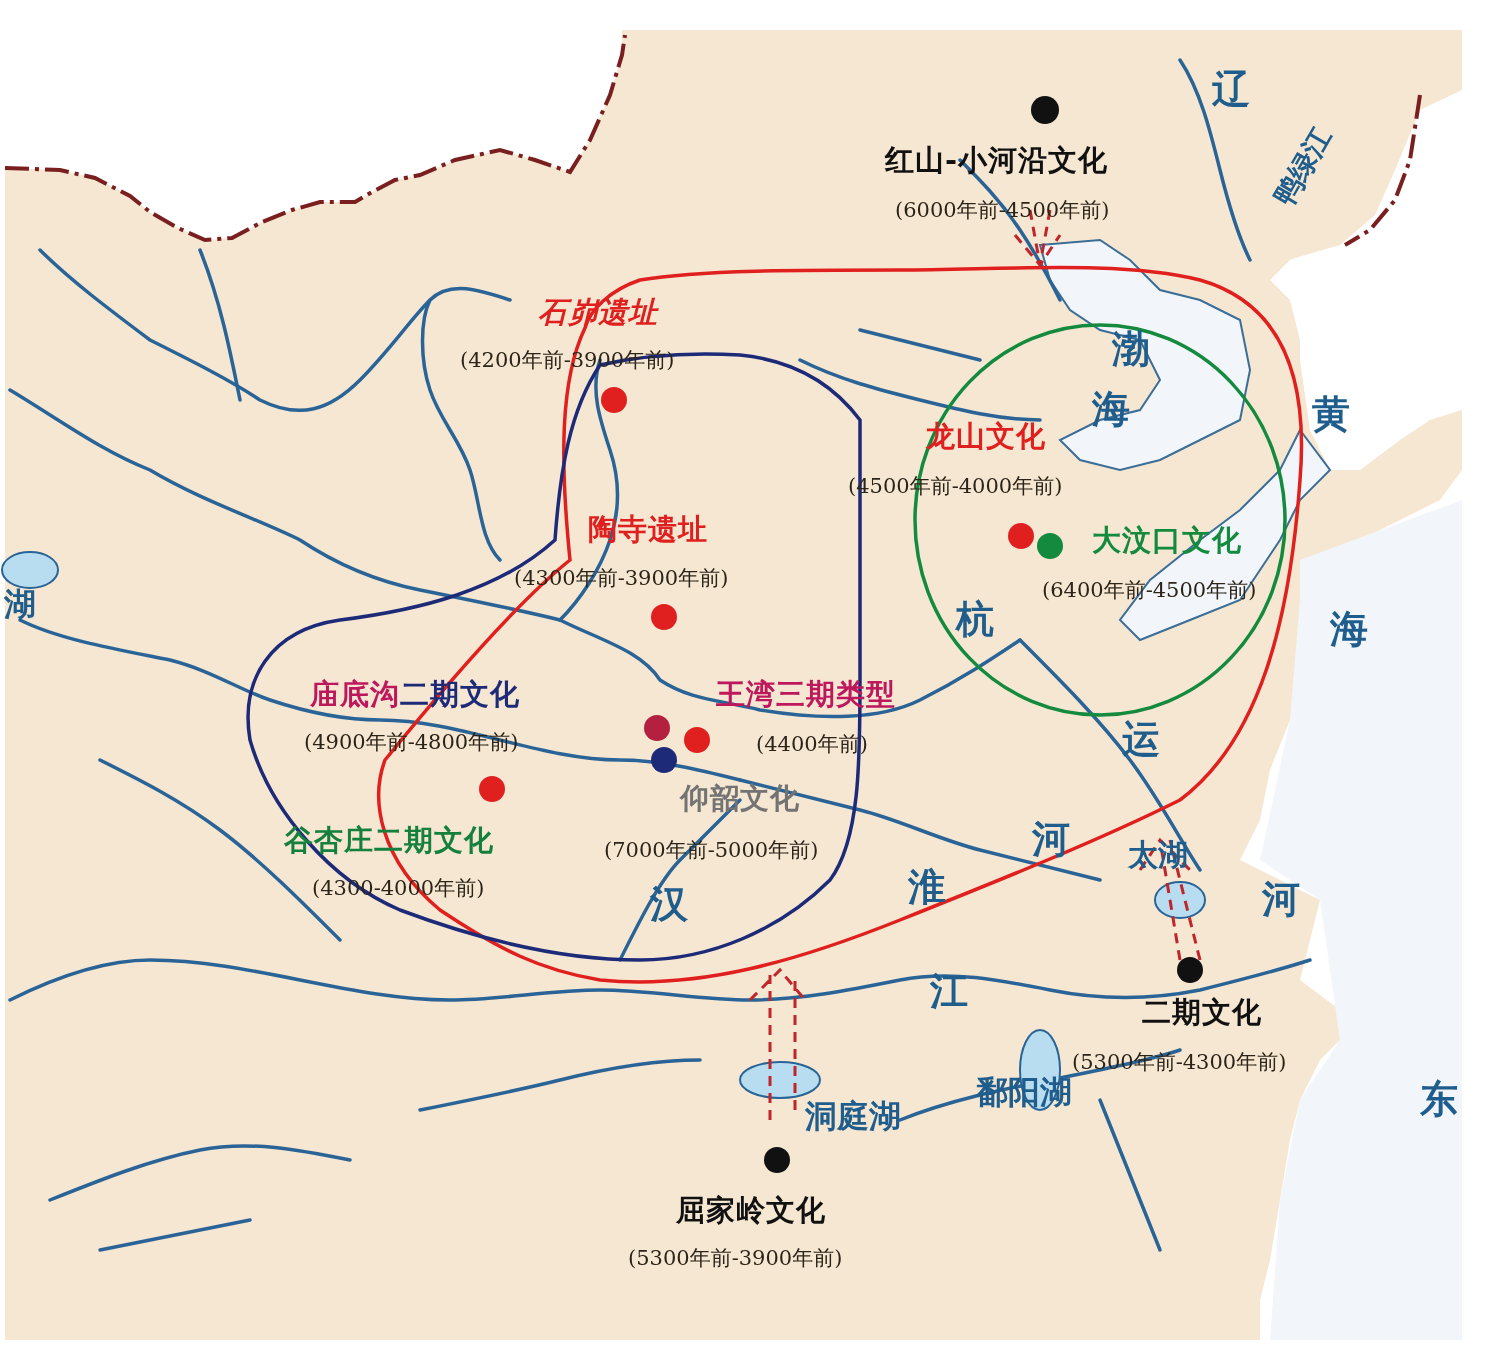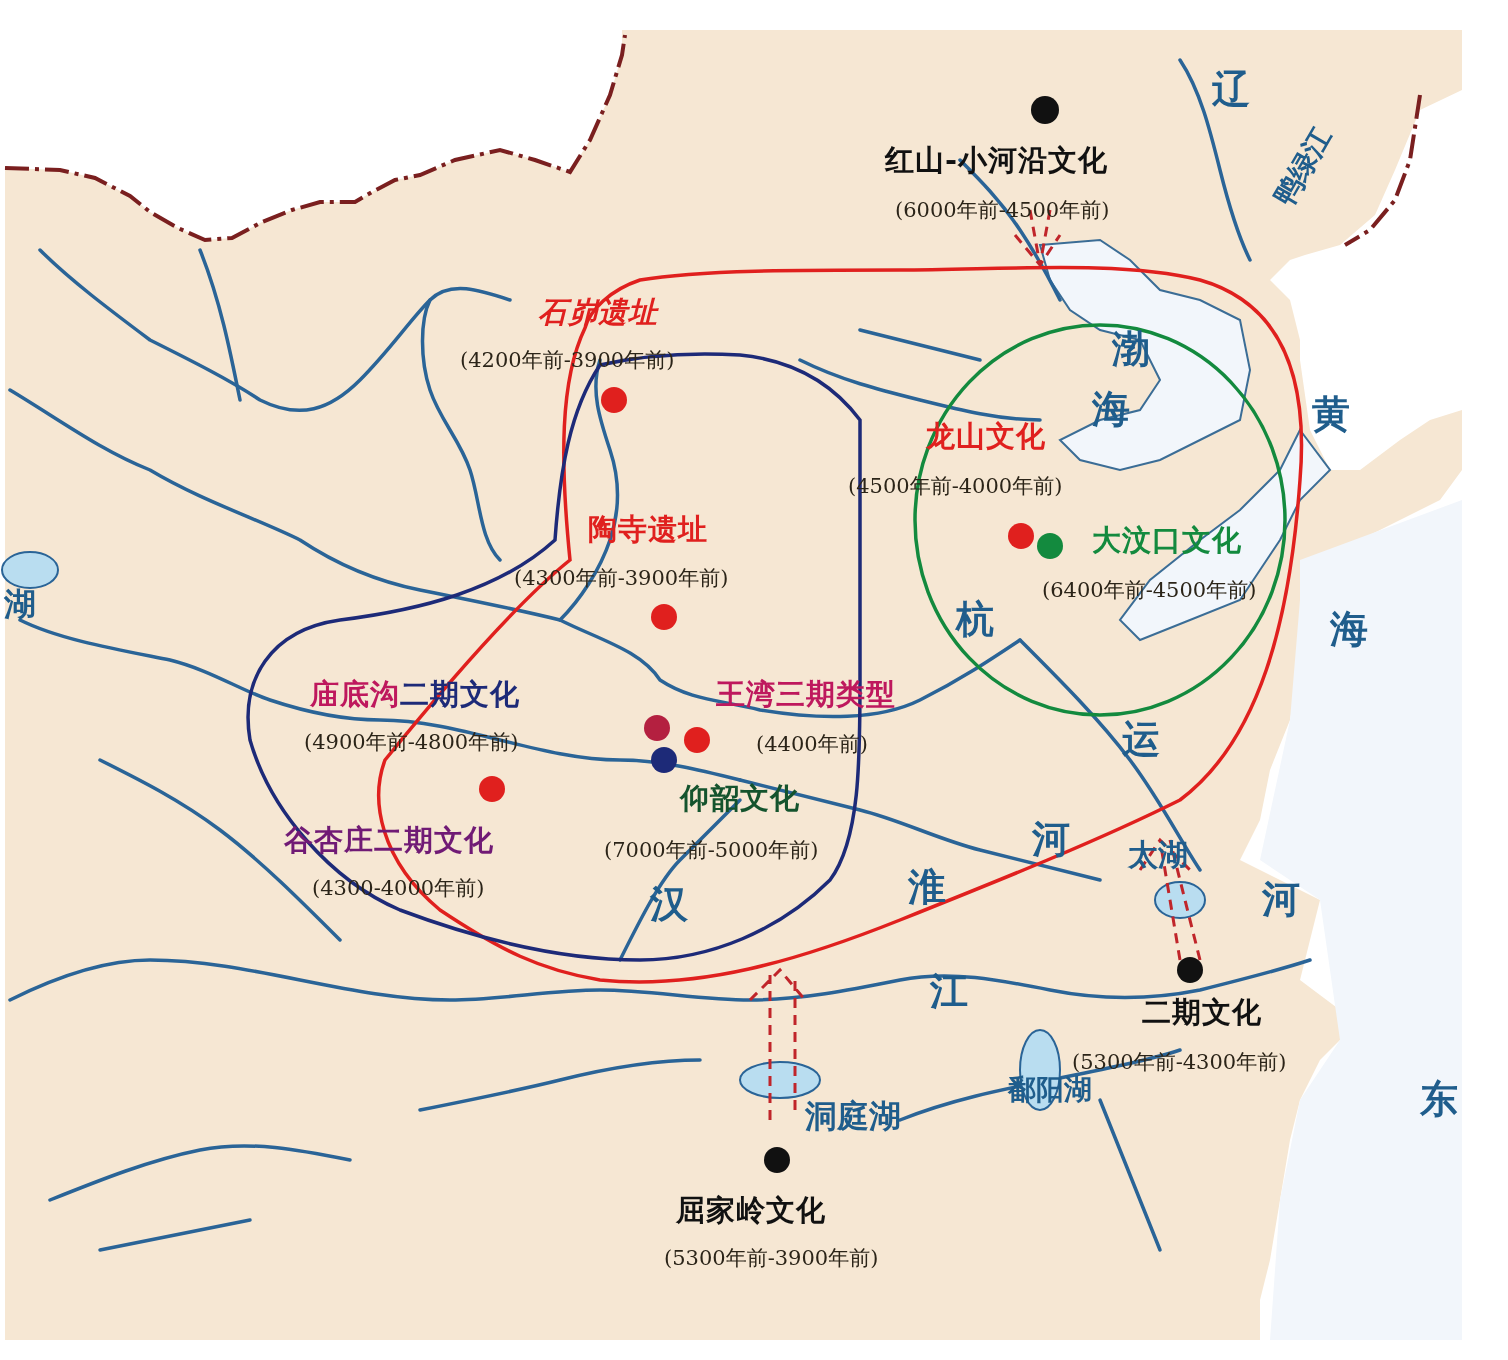--- a/index.html
+++ b/index.html
@@ -94,42 +94,42 @@
 <div class="lbl date" style="left:1042px;top:580px;">(6400年前-4500年前)</div>
 
 <div class="lbl name" style="left:310px;top:680px;">
   <span style="color:#be185d;">庙底沟</span><span style="color:#1d2a78;">二期文化</span>
 </div>
 <div class="lbl date" style="left:304px;top:732px;">(4900年前-4800年前)</div>
 
 <div class="lbl name" style="left:716px;top:680px;color:#be185d;text-align:center;">王湾三期类型</div>
 <div class="lbl date" style="left:756px;top:734px;">(4400年前)</div>
 
-<div class="lbl name" style="left:680px;top:784px;color:#14532d;">仰韶文化</div>
+<div class="lbl name" style="left:680px;top:784px;color:#737373;">仰韶文化</div>
 <div class="lbl date" style="left:604px;top:840px;">(7000年前-5000年前)</div>
 
-<div class="lbl name" style="left:284px;top:826px;color:#701a75;">谷杏庄二期文化</div>
+<div class="lbl name" style="left:284px;top:826px;color:#15803d;">谷杏庄二期文化</div>
 <div class="lbl date" style="left:312px;top:878px;">(4300-4000年前)</div>
 
 <div class="lbl name" style="left:1142px;top:998px;color:#111;">二期文化</div>
 <div class="lbl date" style="left:1072px;top:1052px;">(5300年前-4300年前)</div>
 
 <div class="lbl name" style="left:676px;top:1196px;color:#111;">屈家岭文化</div>
-<div class="lbl date" style="left:628px;top:1248px;margin-left:36px;">(5300年前-3900年前)</div>
+<div class="lbl date" style="left:628px;top:1248px;">(5300年前-3900年前)</div>
 
 <div class="geo" style="left:1212px;top:70px;">辽</div>
 <div class="geo" style="left:1270px;top:196px;font-size:28px;transform:rotate(-60deg);transform-origin:left top;">鸭绿江</div>
 <div class="geo" style="left:1112px;top:330px;">渤</div>
 <div class="geo" style="left:1092px;top:390px;">海</div>
 <div class="geo" style="left:1312px;top:395px;">黄</div>
 <div class="geo" style="left:1330px;top:610px;">海</div>
 <div class="geo" style="left:1420px;top:1080px;">东</div>
 <div class="geo" style="left:956px;top:600px;">杭</div>
 <div class="geo" style="left:1122px;top:720px;">运</div>
 <div class="geo" style="left:1032px;top:820px;">河</div>
 <div class="geo" style="left:908px;top:868px;">淮</div>
 <div class="geo" style="left:650px;top:885px;">汉</div>
 <div class="geo" style="left:930px;top:972px;">江</div>
 <div class="geo" style="left:1262px;top:880px;">河</div>
 <div class="geo" style="left:1128px;top:840px;font-size:30px;">太湖</div>
 <div class="geo" style="left:805px;top:1100px;font-size:32px;">洞庭湖</div>
-<div class="geo" style="left:1008px;top:1076px;font-size:28px;text-align:center;">鄱阳湖</div>
+<div class="geo" style="left:976px;top:1076px;font-size:32px;text-align:center;">鄱阳湖</div>
 <div class="geo" style="left:4px;top:588px;font-size:32px;">湖</div>
 
 </body></html>

